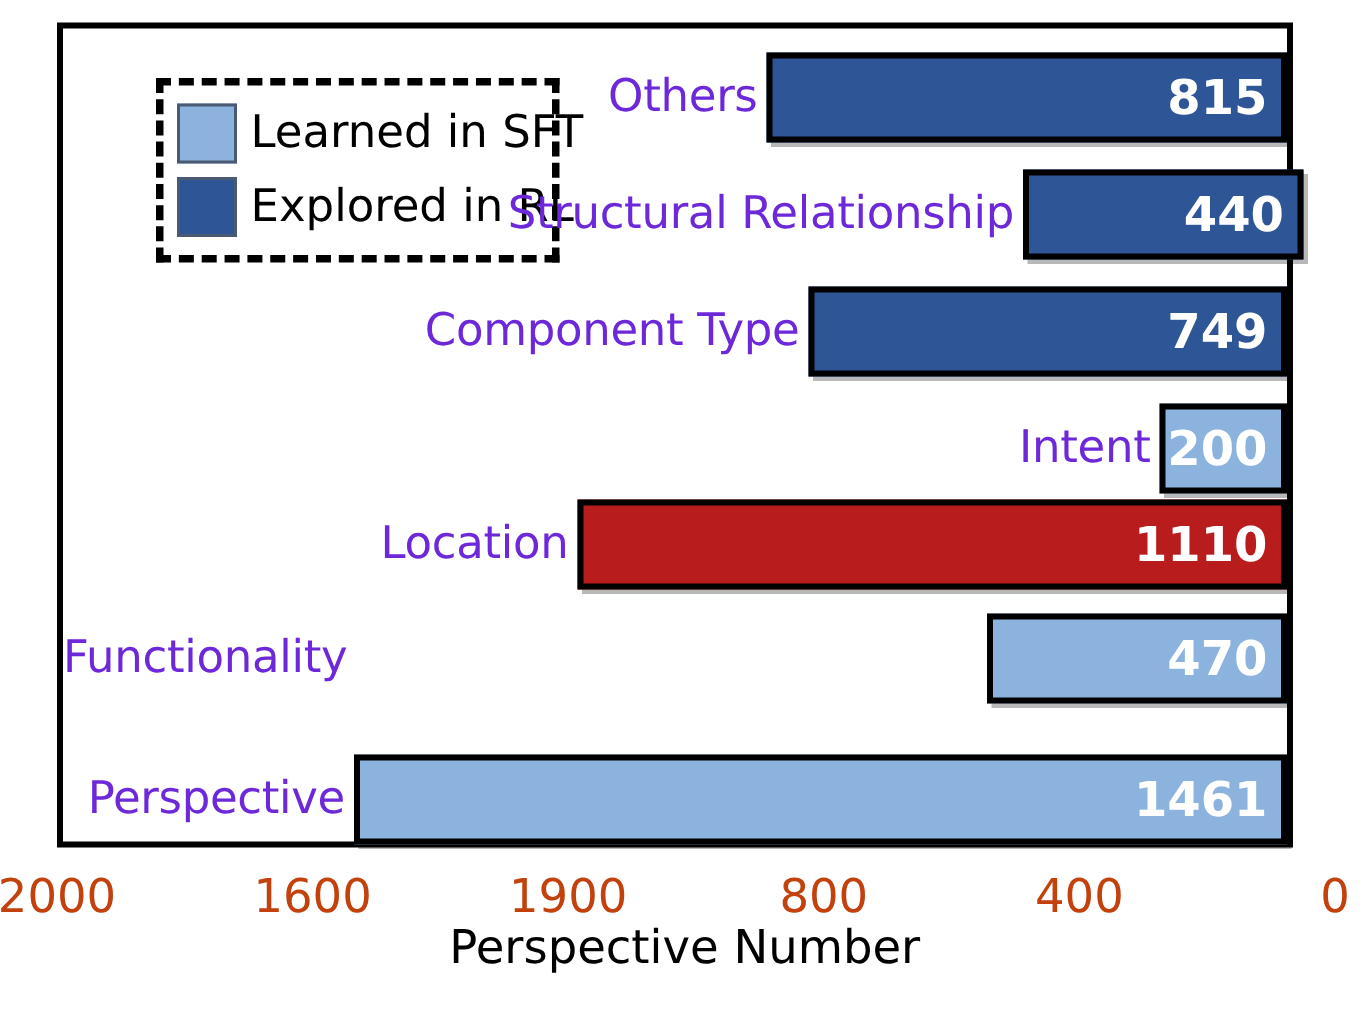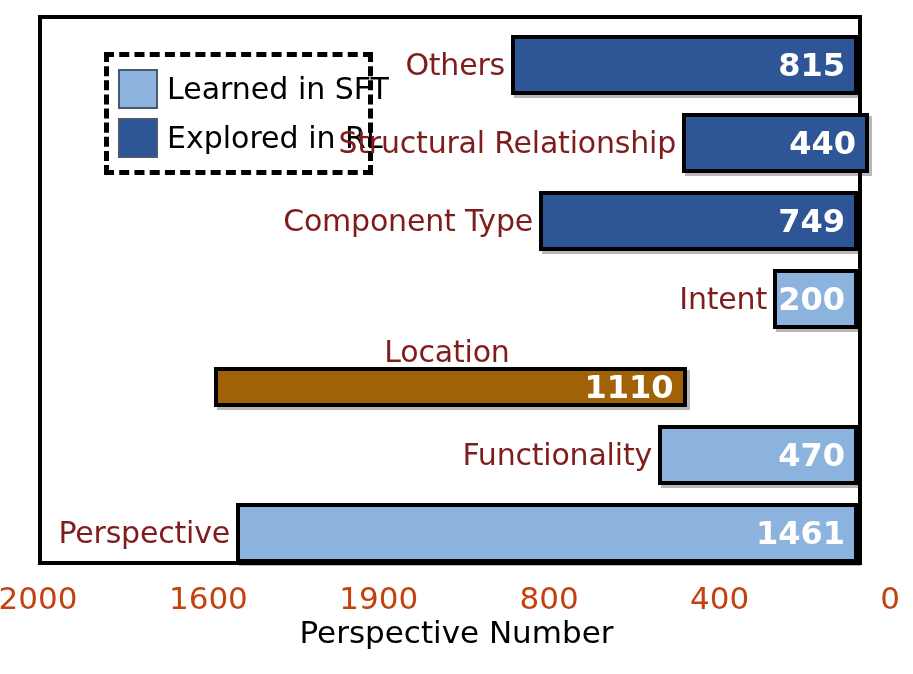--- a/index.html
+++ b/index.html
@@ -40,21 +40,21 @@
     left: 0;
     width: 100%;
     height: 60px;
     display: flex;
     align-items: center;
     justify-content: flex-end;
   }
 
   .cat-label {
     font-size: 30px;
-    color: #7f1d1d;
+    color: #6d28d9;
     white-space: nowrap;
     padding-right: 6px;
     line-height: 1;
     letter-spacing: -0.2px;
   }
 
   .bar {
     height: 60px;
     box-sizing: border-box;
     border: 4px solid #000000;
@@ -167,27 +167,27 @@
           <div class="bar" style="width: 319px; background: rgb(46, 85, 149);">
             <span class="bar-value">749</span>
           </div>
         </div>
         <div class="bar-row" style="top: 250px;">
           <span class="cat-label">Intent</span>
           <div class="bar" style="width: 85px; background: rgb(140, 179, 221);">
             <span class="bar-value">200</span>
           </div>
         </div>
-        <div class="bar-row" style="top: 328px; flex-direction: column;">
+        <div class="bar-row" style="top: 314px;">
           <span class="cat-label">Location</span>
-          <div class="bar" style="width: 473px; background: #a16207;">
+          <div class="bar" style="width: 473px; background: #b91c1c;">
             <span class="bar-value">1110</span>
           </div>
         </div>
-        <div class="bar-row" style="top: 406px;">
+        <div class="bar-row" style="top: 390px; justify-content: space-between;">
           <span class="cat-label">Functionality</span>
           <div class="bar" style="width: 200px; background: rgb(140, 179, 221);">
             <span class="bar-value">470</span>
           </div>
         </div>
         <div class="bar-row" style="top: 484px;">
           <span class="cat-label">Perspective</span>
           <div class="bar" style="width: 622px; background: rgb(140, 179, 221);">
             <span class="bar-value">1461</span>
           </div>

